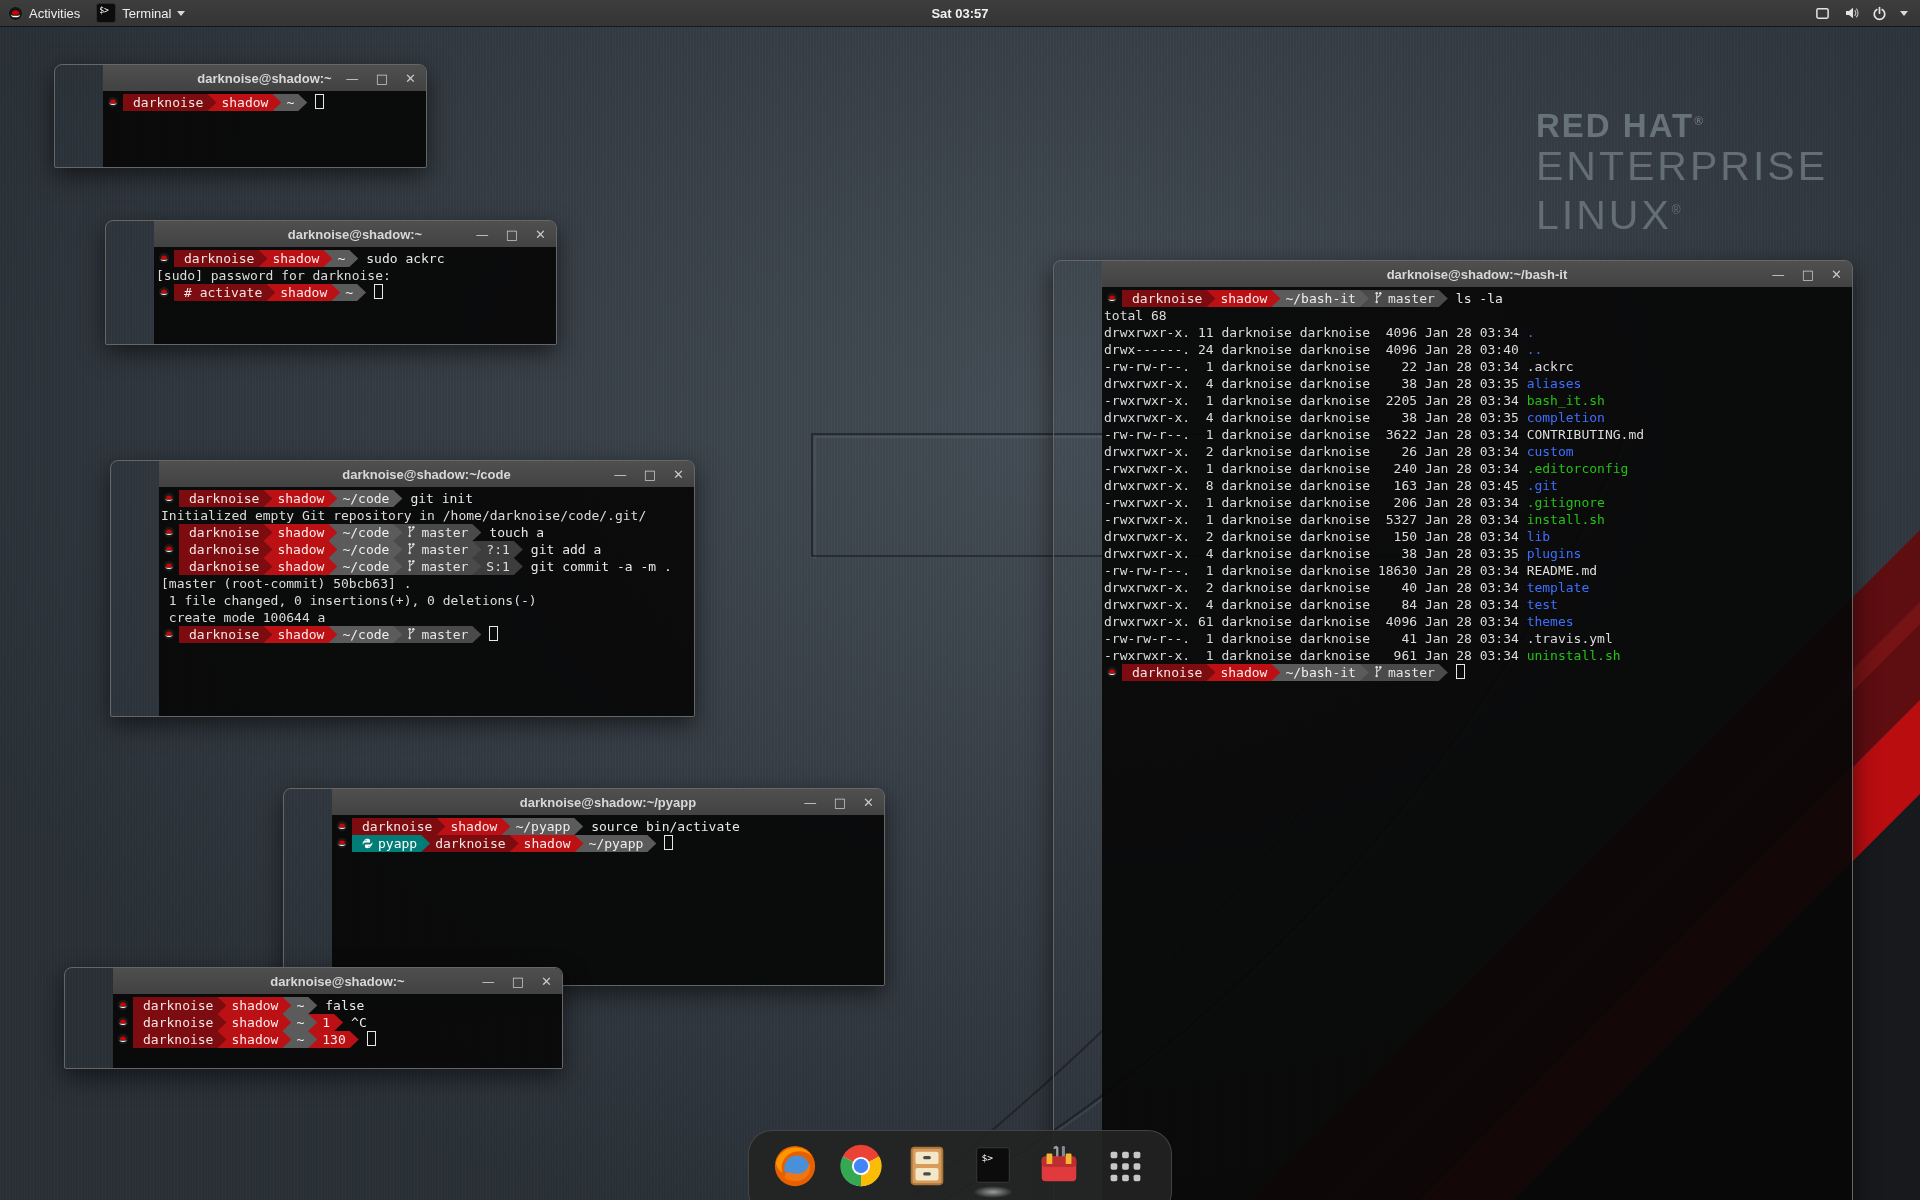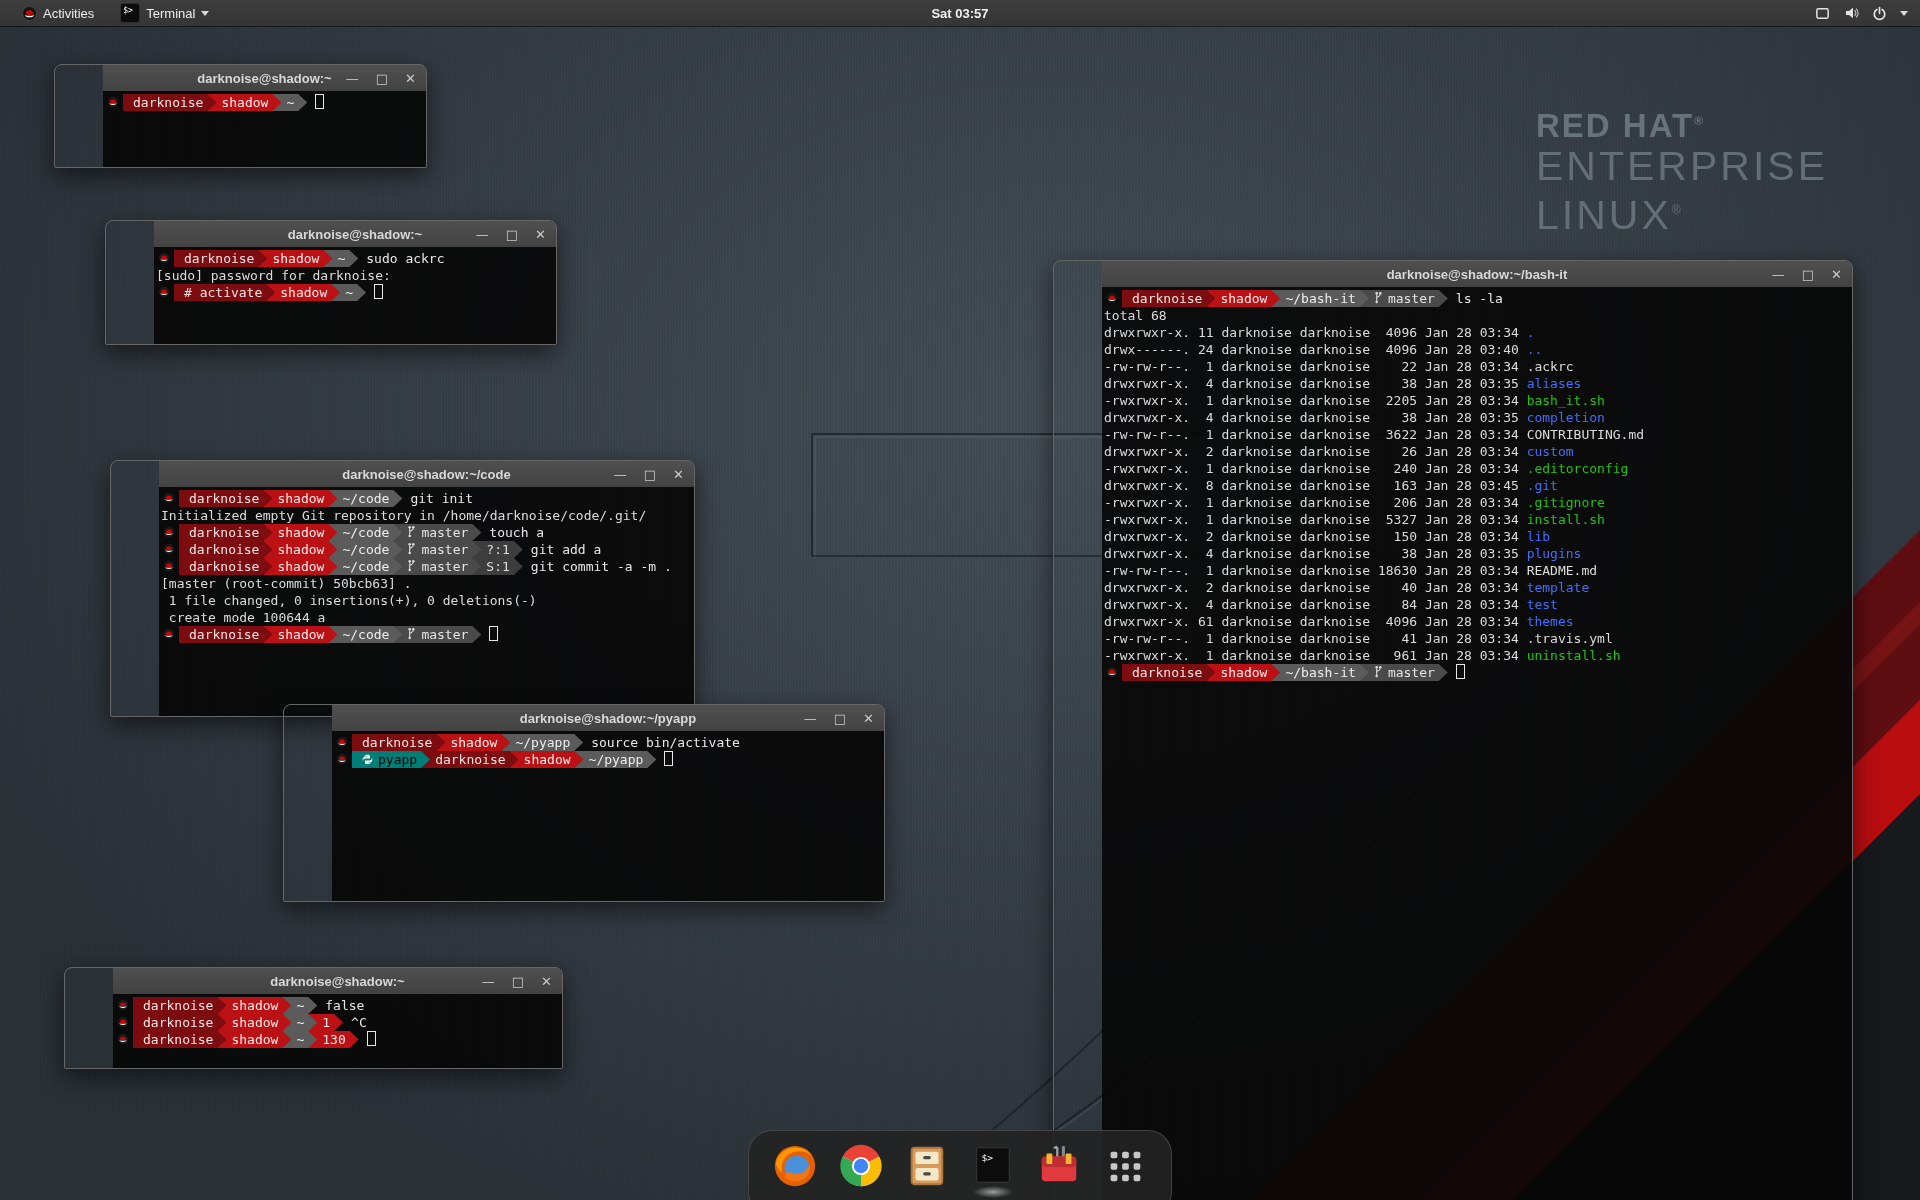--- a/index.html
+++ b/index.html
@@ -17,21 +17,21 @@
       repeating-linear-gradient(90deg, rgba(255,255,255,0.022) 0 1px, rgba(0,0,0,0.02) 1px 3px);
   }
   svg.wallpaper { position:absolute; inset:0; z-index:0; display:block; }
   
   .topbar {
     position:absolute; left:0; top:0; right:0; height:26px; z-index:50;
     background:linear-gradient(#3d3d3d,#353535);
     box-shadow:0 1px 0 rgba(0,0,0,0.55);
     display:flex; align-items:center; color:#ededed; font-size:13px;
   }
-  .tb-left { display:flex; align-items:center; gap:12px; padding-left:16px; }
+  .tb-left { display:flex; align-items:center; gap:2px; padding-left:2px; }
   .activities { display:flex; align-items:center; gap:6px; padding:0 6px; height:26px; cursor:pointer; }
   .appmenu { display:flex; align-items:center; gap:6px; padding:0 8px; height:26px; }
   .appmenu .tile { width:20px; height:20px; background:#0c0c0c; border:1px solid #2e2e2e; border-radius:3px;
     color:#fff; font-family:"DejaVu Sans Mono",monospace; font-size:8px; line-height:9px; padding:2px 0 0 2px; }
   .tb-clock { position:absolute; left:50%; transform:translateX(-50%); font-weight:bold; color:#f0f0f0; cursor:pointer; }
   .tb-right { position:absolute; right:6px; top:0; height:26px; display:flex; align-items:center; gap:13px; padding:0 6px; cursor:pointer; }
   .caret { width:0; height:0; border-left:4px solid transparent; border-right:4px solid transparent; border-top:5px solid #d9d9d9; display:inline-block; }
   
   .branding { position:absolute; left:1536px; top:103px; z-index:1; color:#68727a; user-select:none; }
   .branding .b1 { font-size:33px; font-weight:bold; letter-spacing:2px; line-height:36px; }
@@ -40,21 +40,21 @@
   
   .window {
     position:absolute; z-index:10;
     border:1px solid #666; border-radius:8px 8px 2px 2px;
     box-shadow:0 8px 24px rgba(0,0,0,0.55);
     display:flex; flex-direction:column; overflow:hidden;padding-left:48px;
   }
   .w1{left:54px;  top:64px;  width:373px; height:104px;}
   .w2{left:105px; top:220px; width:452px; height:125px;}
   .w3{left:110px; top:460px; width:585px; height:257px;}
-  .w4{left:283px; top:704px; width:602px; height:198px;}
+  .w4{left:283px; top:788px; width:602px; height:198px;}
   .w5{left:64px;  top:967px; width:499px; height:102px;}
   .w6{left:1053px;top:260px; width:800px; height:1028px; z-index:11;}
   .titlebar {
     height:26px; flex:0 0 26px; position:relative;
     background:linear-gradient(#4f4f4f,#424242);
     display:flex; align-items:center; justify-content:center;
     color:#d8d8d8; font-size:13px; font-weight:bold;
   }
   .winbtns { position:absolute; right:10px; top:0; height:26px; display:flex; align-items:center; gap:17px; font-weight:normal; }
   .wbtn { color:#c9c9c9; font-size:13px; line-height:13px; cursor:pointer; font-family:"DejaVu Sans",sans-serif; }
@@ -69,21 +69,21 @@
     position:relative; margin-left:-9px; padding:0 13px 0 14px;
     clip-path:polygon(0 0, calc(100% - 9px) 0, 100% 50%, calc(100% - 9px) 100%, 0 100%);
   }
   .tline .seg-first { margin-left:0; padding-left:10px; }
   .seg-user   { background:#7c0c0f; color:#f4e4e4; }
   .seg-host   { background:#bb1114; color:#fbeaea; }
   .seg-path   { background:#5b5b5b; color:#eeeeee; }
   .seg-branch { background:#4a4a4a; color:#e4e4e4; }
   .seg-status { background:#3d3d3d; color:#dddddd; }
   .seg-exit   { background:#bb1114; color:#fbeaea; }
-  .seg-venv   { background:#007d76; color:#000000; }
+  .seg-venv   { background:#007d76; color:#ffffff; }
   .rh-ico { display:inline-block; width:12px; height:12px; margin:2px 4px 0 2px; vertical-align:top; }
   .seg svg.mini { display:inline-block; vertical-align:-1px; margin-right:5px; }
   .cursor { display:inline-block; width:9px; height:15px; border:1px solid #e8e8e8; margin-left:8px; vertical-align:1px; }
   .cmd { margin-left:8px; color:#e8e8e8; }
   .out { color:#dcdcdc; }
   .dir  { color:#3f6fff; }
   .exec { color:#25c115; }
   
   .dock {
     position:absolute; left:50%; transform:translateX(-50%); bottom:-16px; z-index:40;

